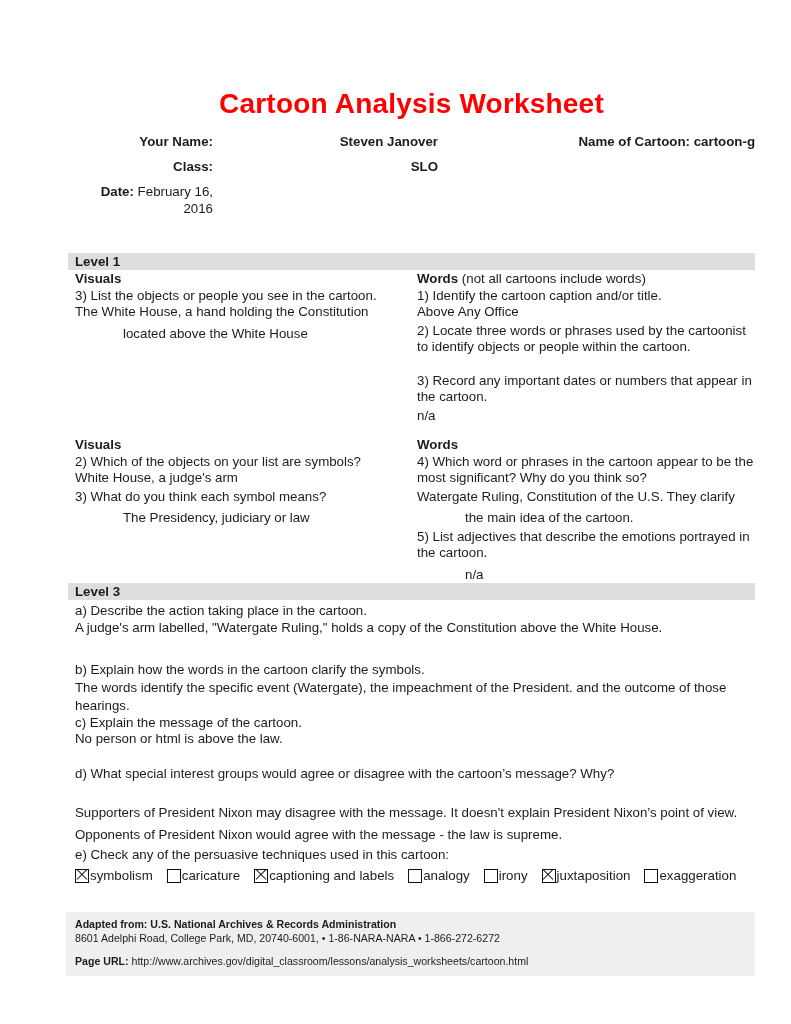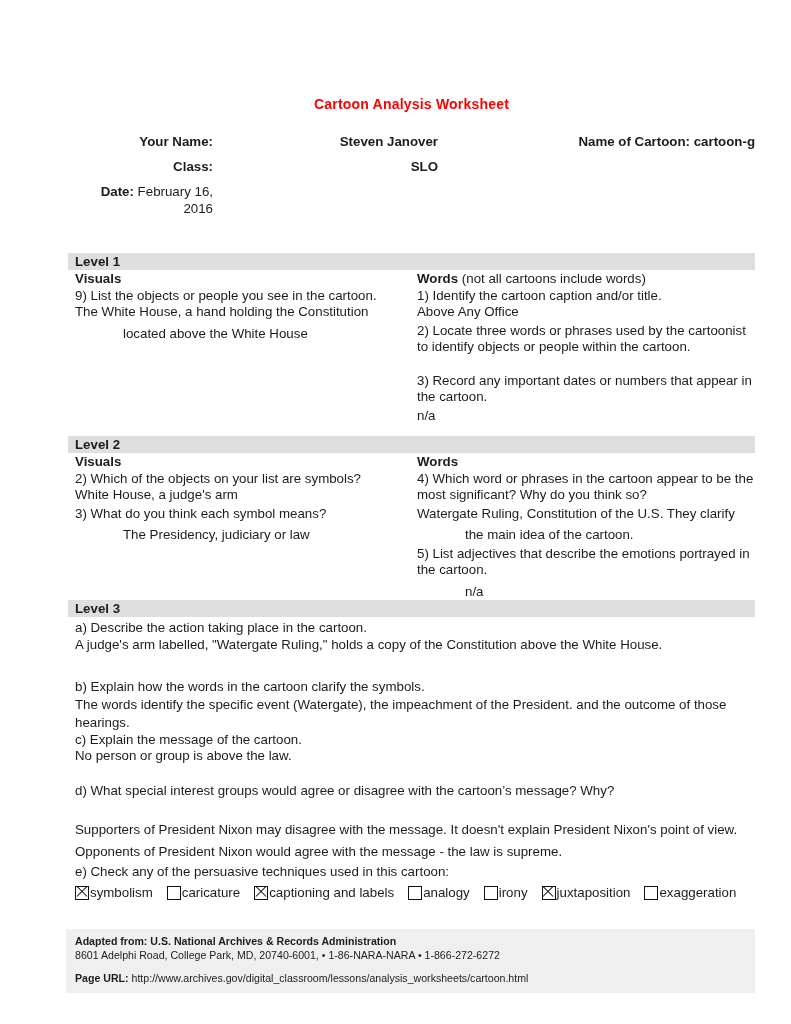--- a/index.html
+++ b/index.html
@@ -13,21 +13,21 @@
   .page {
     width:791px; height:1024px;
     padding-top:92px;
     background:#ffffff;
     position:relative;
   }
   .content { margin-left:68px; width:687px; }
 
   .doc-title {
     text-align:center;
-    font-size:14px; font-weight:bold;
+    font-size:28px; font-weight:bold;
     color:#ff0000;
     letter-spacing:0.2px;
     height:24px; line-height:24px;
   }
 
   
   .hdr {
     margin-top:17px;
     padding-left:7px;
     display:grid;
@@ -129,35 +129,34 @@
       <div style="grid-column:3;grid-row:1;"><span class="b">Name of Cartoon:</span><span class="b"> </span><span class="b">cartoon-g</span></div>
       <div class="b" style="grid-column:1;grid-row:2;">Class:</div>
       <div class="b" style="grid-column:2;grid-row:2;">SLO</div>
       <div style="grid-column:1;grid-row:3;"><span class="b">Date:</span> <span>February 16, 2016</span></div>
     </div>
 
     <div class="bar bar1">Level 1</div>
     <div class="cols sec1">
       <div>
         <p class="col-h">Visuals</p>
-        <p>9) List the objects or people you see in the cartoon.</p>
+        <p>3) List the objects or people you see in the cartoon.</p>
         <p>The White House, a hand holding the Constitution</p>
         <p class="mt-sm">located above the White House</p>
       </div>
       <div>
         <p><span class="col-h">Words</span><span> (not all cartoons include words)</span></p>
         <p>1) Identify the cartoon caption and/or title.</p>
         <p>Above Any Office</p>
         <p class="mt-xs">2) Locate three words or phrases used by the cartoonist to identify objects or people within the cartoon.</p>
         <p class="mt-lg">3) Record any important dates or numbers that appear in the cartoon.</p>
         <p class="mt-xs">n/a</p>
       </div>
     </div>
 
-    <div class="bar">Level 2</div>
     <div class="cols sec2">
       <div>
         <p class="col-h">Visuals</p>
         <p>2) Which of the objects on your list are symbols?</p>
         <p>White House, a judge's arm</p>
         <p class="mt-xs">3) What do you think each symbol means?</p>
         <p class="mt-sm">The Presidency, judiciary or law</p>
       </div>
       <div>
         <p class="col-h">Words</p>
@@ -169,21 +168,21 @@
       </div>
     </div>
 
     <div class="bar">Level 3</div>
     <div class="sec3">
       <p class="qa">a) Describe the action taking place in the cartoon.</p>
       <p>A judge's arm labelled, "Watergate Ruling," holds a copy of the Constitution above the White House.</p>
       <p class="qb">b) Explain how the words in the cartoon clarify the symbols.</p>
       <p class="ab">The words identify the specific event (Watergate), the impeachment of the President. and the outcome of those hearings.</p>
       <p>c) Explain the message of the cartoon.</p>
-      <p>No person or group is above the law.</p>
+      <p>No person or html is above the law.</p>
       <p class="qd">d) What special interest groups would agree or disagree with the cartoon’s message?  Why?</p>
       <p class="ad1">Supporters of President Nixon may disagree with the message. It doesn't explain President Nixon's point of view.</p>
       <p class="ad2">Opponents of President Nixon would agree with the message - the law is supreme.</p>
       <p class="qe">e) Check any of the persuasive techniques used in this cartoon:</p>
 
       <div class="cbrow">
         <span class="cbitem">
           <span class="cb" data-checked="true"></span>
           <span>symbolism</span>
         </span>

